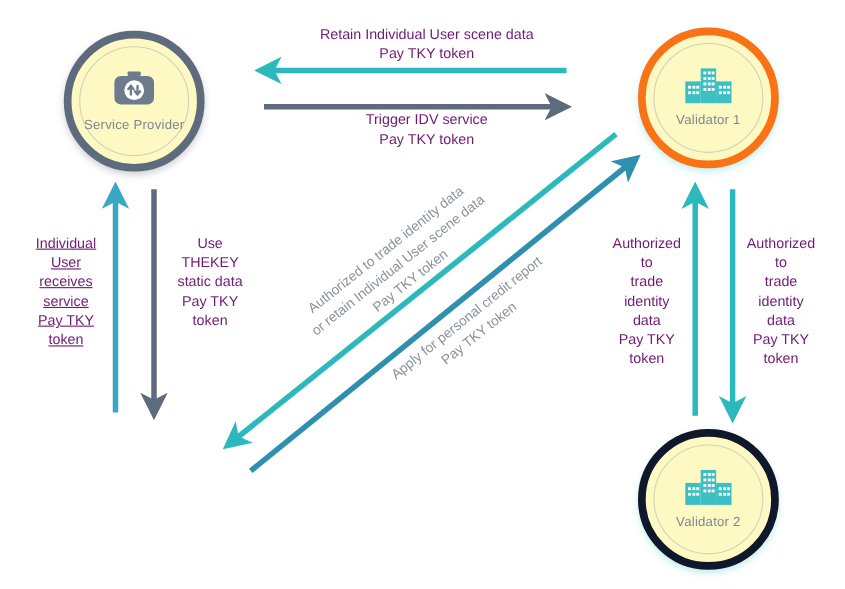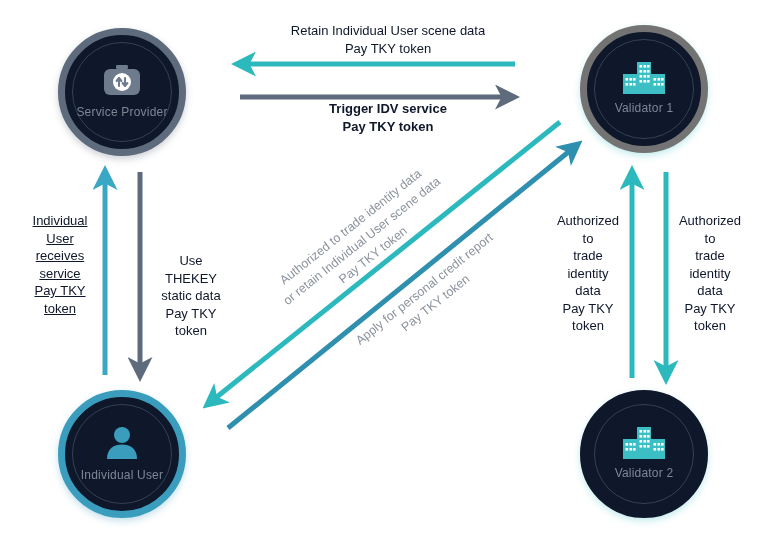--- a/index.html
+++ b/index.html
@@ -13,21 +13,21 @@
     height: 535px;
     background: #ffffff;
     font-family: "Liberation Sans", sans-serif;
     overflow: hidden;
   }
 
   
   .node {
     position: absolute;
     border-radius: 50%;
-    background: #0f172a;
+    background: #fef9c3;
     display: flex;
     flex-direction: column;
     align-items: center;
     justify-content: center;
     box-sizing: border-box;
   }
   .node .inner-ring {
     position: absolute;
     left: 7px; top: 7px; right: 7px; bottom: 7px;
     border-radius: 50%;
@@ -54,21 +54,21 @@
   }
   #node-individual-user {
     left: 58px; top: 390px;
     width: 128px; height: 128px;
     border: 7px solid #3a9dbd;
     box-shadow: 0 3px 7px rgba(58,157,189,0.30);
   }
   #node-validator-1 {
     left: 580px; top: 25px;
     width: 128px; height: 128px;
-    border: 7px solid #737373;
+    border: 7px solid #f97316;
     box-shadow: 0 3px 7px rgba(59,191,196,0.30);
   }
   #node-validator-2 {
     left: 580px; top: 390px;
     width: 128px; height: 128px;
     border: 7px solid #0f172a;
     box-shadow: 0 3px 7px rgba(59,191,196,0.30);
   }
 
   
@@ -76,40 +76,40 @@
     position: absolute;
     left: 0; top: 0;
     width: 768px; height: 535px;
     pointer-events: none;
   }
 
   
   .lbl {
     position: absolute;
     font-size: 13px;
-    color: #0f172a;
+    color: #701a75;
     line-height: 1.35;
     text-align: center;
     white-space: pre-line;
   }
   .lbl-diag {
     position: absolute;
     font-size: 12.5px;
     color: #8a929c;
     line-height: 1.45;
     text-align: center;
     white-space: pre-line;
     transform-origin: 50% 50%;
   }
 
   #label-retain  { left: 238px; top: 22px;  width: 300px; }
-  #label-trigger { left: 238px; top: 100px; width: 300px; font-weight: bold; }
+  #label-trigger { left: 238px; top: 100px; width: 300px; }
 
   #label-user-receives { left: 20px;  top: 212px; width: 80px; text-decoration: underline; }
-  #label-use-thekey    { left: 148px; top: 212px; width: 86px; margin-top: 40px; }
+  #label-use-thekey    { left: 148px; top: 212px; width: 86px; }
 
   #label-auth-left  { left: 546px; top: 212px; width: 84px; }
   #label-auth-right { left: 668px; top: 212px; width: 84px; }
 
   #label-diag-upper { left: 232px; top: 214px; width: 260px; transform: rotate(-38.5deg); }
   #label-diag-lower { left: 320px; top: 278px; width: 220px; transform: rotate(-38.5deg); }
 </style>
 </head>
 <body>
 
@@ -193,30 +193,20 @@
           <rect x="39" y="16" width="2.6" height="2.6"></rect>
           <rect x="31.5" y="21" width="2.6" height="2.6"></rect>
           <rect x="35.5" y="21" width="2.6" height="2.6"></rect>
           <rect x="39" y="21" width="2.6" height="2.6"></rect>
         </g>
       </svg>
     </span>
     <span class="node-label">Validator 1</span>
   </div>
 
-  <div class="node" id="node-individual-user">
-    <span class="inner-ring"></span>
-    <span class="node-icon">
-      <svg width="36" height="36" viewBox="0 0 36 36">
-        <circle cx="18" cy="10" r="8" fill="#3a9dbd"></circle>
-        <path d="M3,34 C3,23.5 10,19.5 18,19.5 C26,19.5 33,23.5 33,34 Z" fill="#3a9dbd"></path>
-      </svg>
-    </span>
-    <span class="node-label">Individual User</span>
-  </div>
 
   <div class="node" id="node-validator-2">
     <span class="inner-ring"></span>
     <span class="node-icon">
       <svg width="44" height="32" viewBox="0 0 44 32">
         <rect x="15" y="0" width="14" height="32" fill="#3bbfc4"></rect>
         <rect x="1" y="12" width="14" height="20" fill="#3bbfc4"></rect>
         <rect x="29" y="12" width="14" height="20" fill="#3bbfc4"></rect>
         <g fill="#ffffff">
           <rect x="17.5" y="3" width="2.6" height="2.6"></rect>

